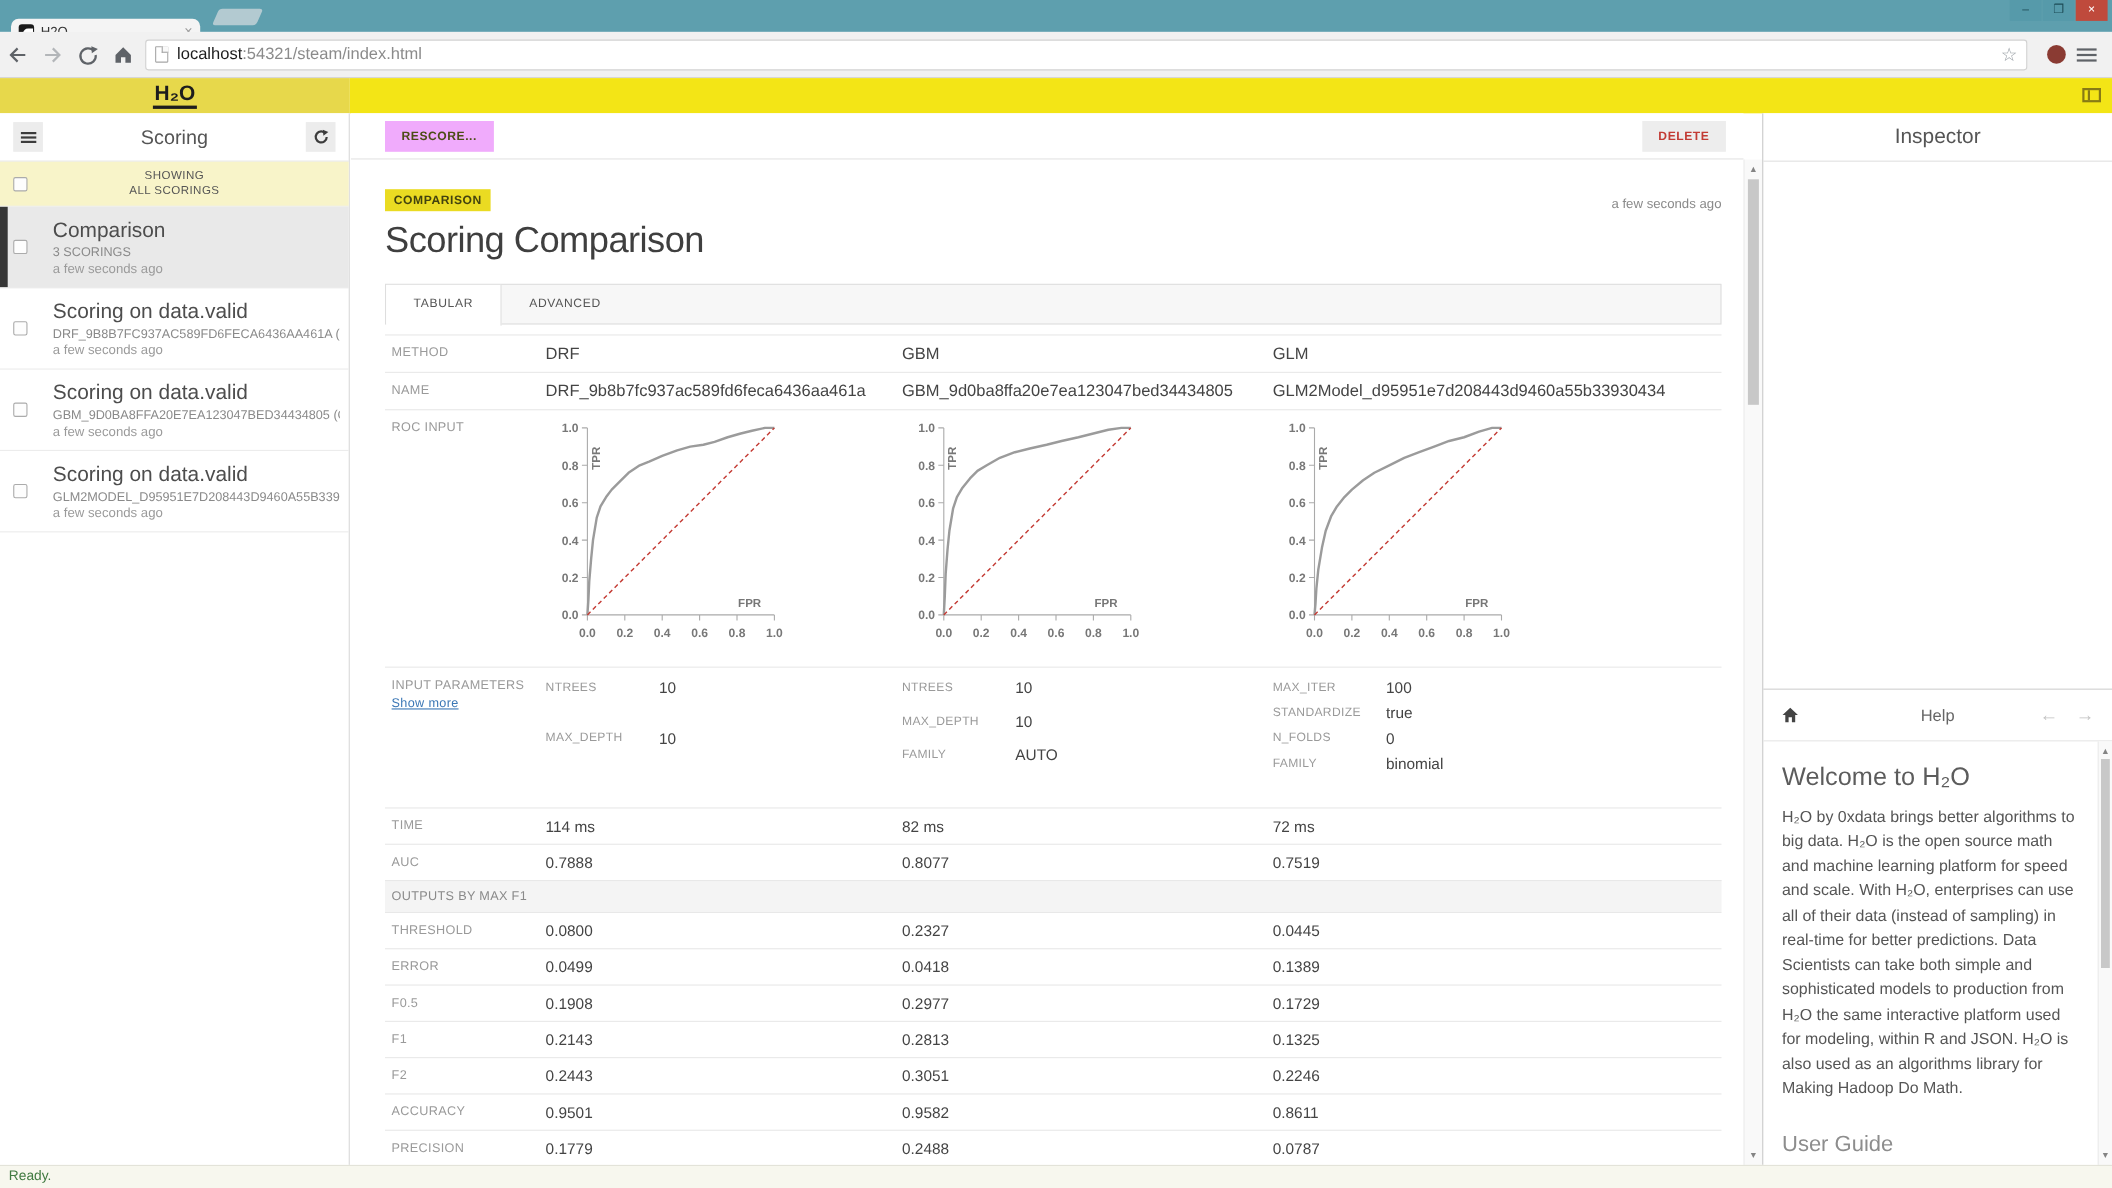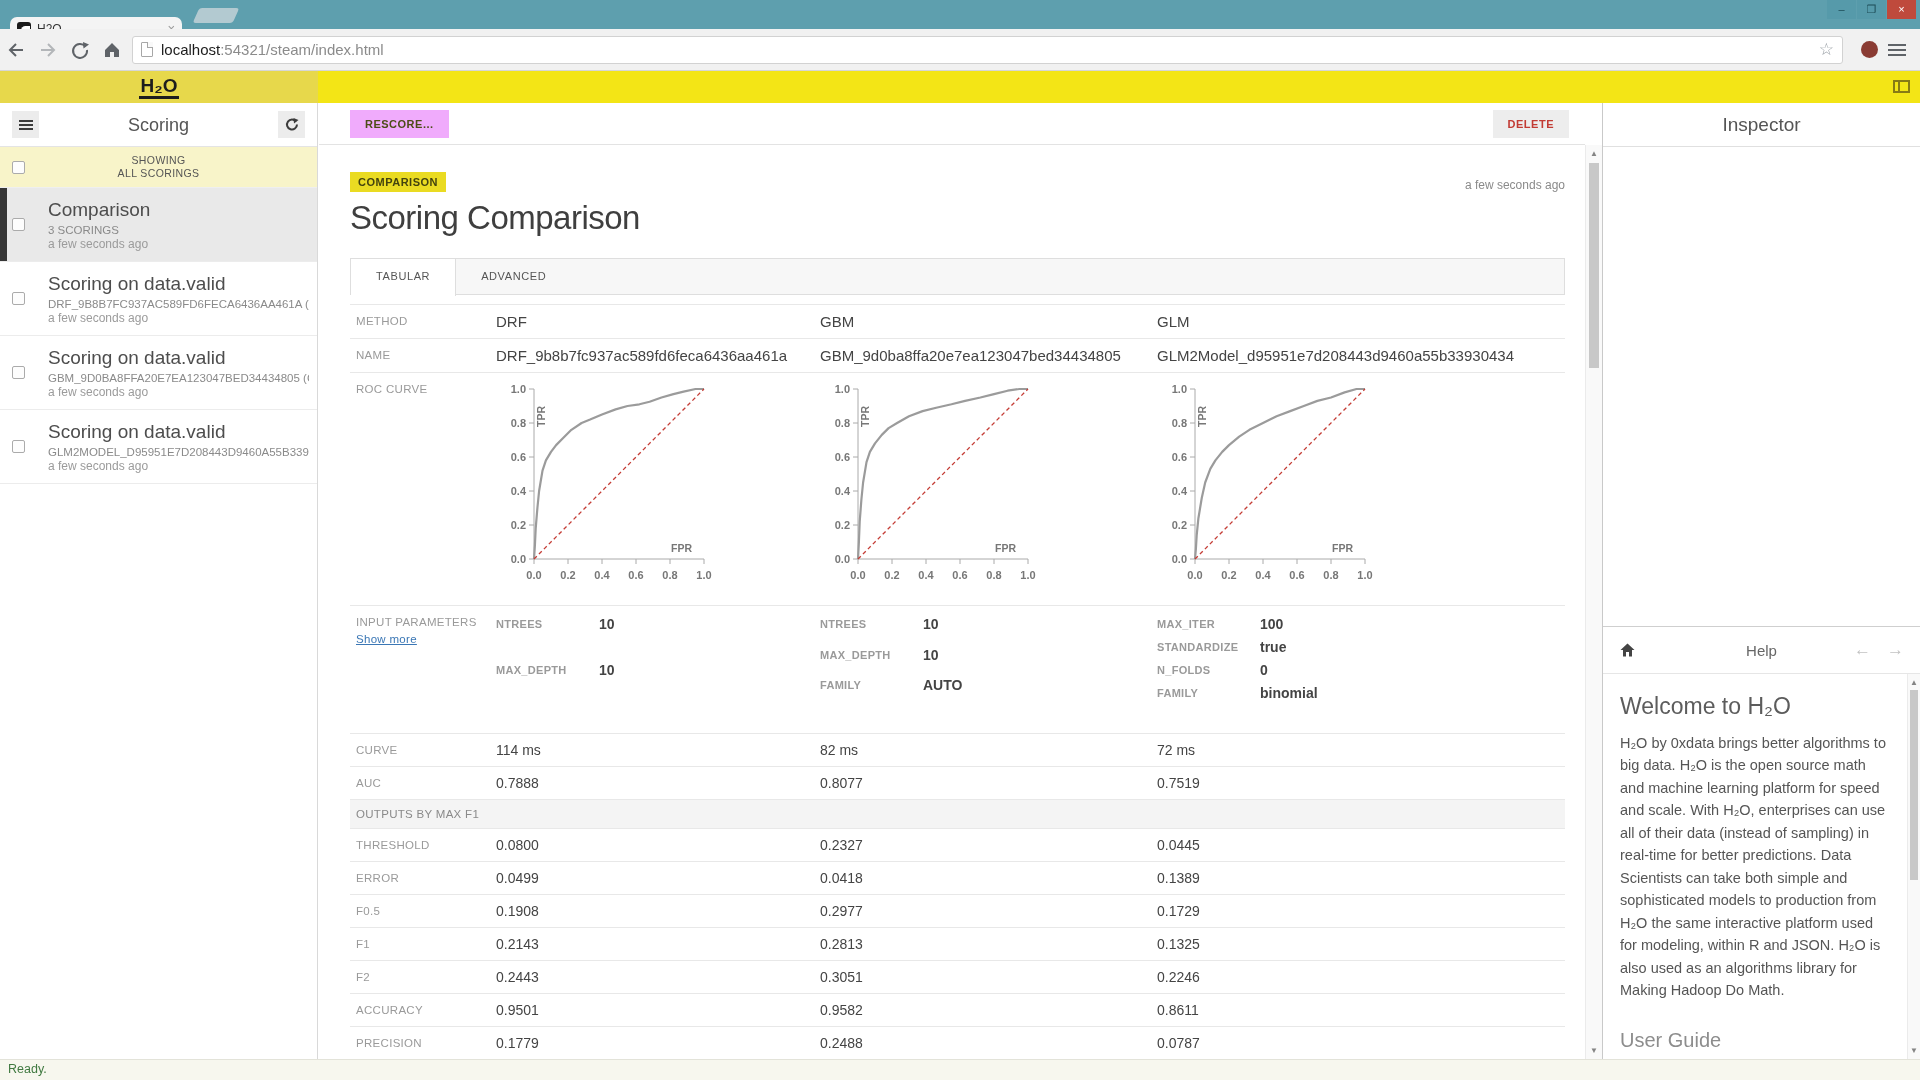--- a/index.html
+++ b/index.html
@@ -78,21 +78,21 @@
   .tabs { margin-top:21px; display:flex; background:#f7f7f7; border:1px solid #dedede; height:37px; }
   .tab-item { padding:0 25px; line-height:35px; font-size:11px; letter-spacing:.6px; color:#555; cursor:pointer; }
   .tab-item.active { background:#fff; border-right:1px solid #dedede; height:37px; margin-bottom:-1px; }
   .comp-table { margin-top:9px; }
   .row { display:grid; grid-template-columns:146px 324px 337px 1fr; border-top:1px solid #e8e8e8; padding:8px 0; }
   .row-label { font-size:11.5px; letter-spacing:.3px; color:#9a9a9a; padding-left:6px; padding-top:2px; }
   .row-val { font-size:14px; color:#444; }
   .row-val.big { font-size:15px; }
   .row.section-row { background:#f4f4f4; display:block; padding:8px 0 8px 6px; font-size:11.5px; letter-spacing:.3px; color:#8a8a8a; }
   .showmore { display:block; margin-top:5px; font-size:11.5px; color:#3b77b5; text-decoration:underline; cursor:pointer; }
-  .param-grid { display:grid; grid-template-columns:103px auto; row-gap:3px;font-weight:bold; }
+  .param-grid { display:grid; grid-template-columns:103px auto; row-gap:3px; }
   .param-k { font-size:11px; letter-spacing:.3px; color:#9a9a9a; line-height:20px; }
   .param-v { font-size:14px; color:#444; line-height:20px; }
 
   
   .vscroll { position:absolute; width:17px; background:#f9f9f9; border-left:1px solid #ebebeb; }
   .vscroll .arr { position:absolute; left:0; width:100%; text-align:center; font-size:8px; color:#848484; height:15px; line-height:15px; cursor:pointer; }
   .vscroll .arr.up { top:1px; } .vscroll .arr.dn { bottom:1px; }
   .vscroll .thumb { position:absolute; left:3px; right:3px; background:#c8c8c8; cursor:pointer; }
   #main-scrollbar { left:1585px; top:145px; bottom:21px; }
   #main-scrollbar .thumb { top:18px; height:205px; }
@@ -255,21 +255,21 @@
             <div class="row-val big">GBM</div>
             <div class="row-val big">GLM</div>
           </div>
           <div class="row">
             <div class="row-label">NAME</div>
             <div class="row-val big">DRF_9b8b7fc937ac589fd6feca6436aa461a</div>
             <div class="row-val big">GBM_9d0ba8ffa20e7ea123047bed34434805</div>
             <div class="row-val big">GLM2Model_d95951e7d208443d9460a55b33930434</div>
           </div>
           <div class="row">
-            <div class="row-label">ROC CURVE</div>
+            <div class="row-label">ROC INPUT</div>
             <div><svg width="235" height="212">
                 <line x1="38" y1="8" x2="38" y2="178" stroke="#aaa"></line>
                 <line x1="38" y1="178" x2="208" y2="178" stroke="#aaa"></line>
                 <line x1="33" y1="178" x2="38" y2="178" stroke="#aaa"></line>
                 <text x="30" y="182" text-anchor="end" font-size="11" font-weight="bold" fill="#777">0.0</text>
                 <line x1="38" y1="178" x2="38" y2="183" stroke="#aaa"></line>
                 <text x="38" y="198" text-anchor="middle" font-size="11" font-weight="bold" fill="#777">0.0</text>
                 <line x1="33" y1="144" x2="38" y2="144" stroke="#aaa"></line>
                 <text x="30" y="148" text-anchor="end" font-size="11" font-weight="bold" fill="#777">0.2</text>
                 <line x1="72" y1="178" x2="72" y2="183" stroke="#aaa"></line>
@@ -381,21 +381,21 @@
               <div class="param-v">100</div>
               <div class="param-k">STANDARDIZE</div>
               <div class="param-v">true</div>
               <div class="param-k">N_FOLDS</div>
               <div class="param-v">0</div>
               <div class="param-k">FAMILY</div>
               <div class="param-v">binomial</div>
             </div>
           </div>
           <div class="row">
-            <div class="row-label">CURVE</div>
+            <div class="row-label">TIME</div>
             <div class="row-val">114 ms</div>
             <div class="row-val">82 ms</div>
             <div class="row-val">72 ms</div>
           </div>
           <div class="row">
             <div class="row-label">AUC</div>
             <div class="row-val">0.7888</div>
             <div class="row-val">0.8077</div>
             <div class="row-val">0.7519</div>
           </div>

